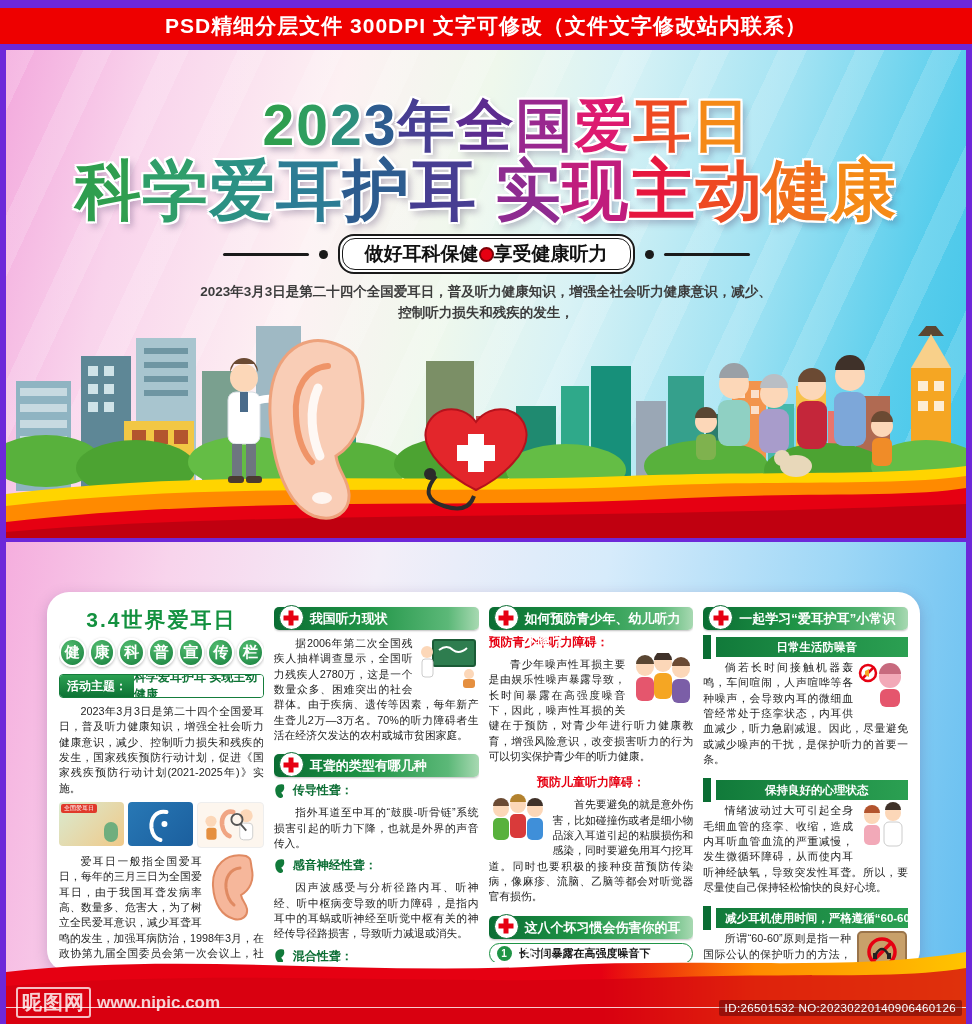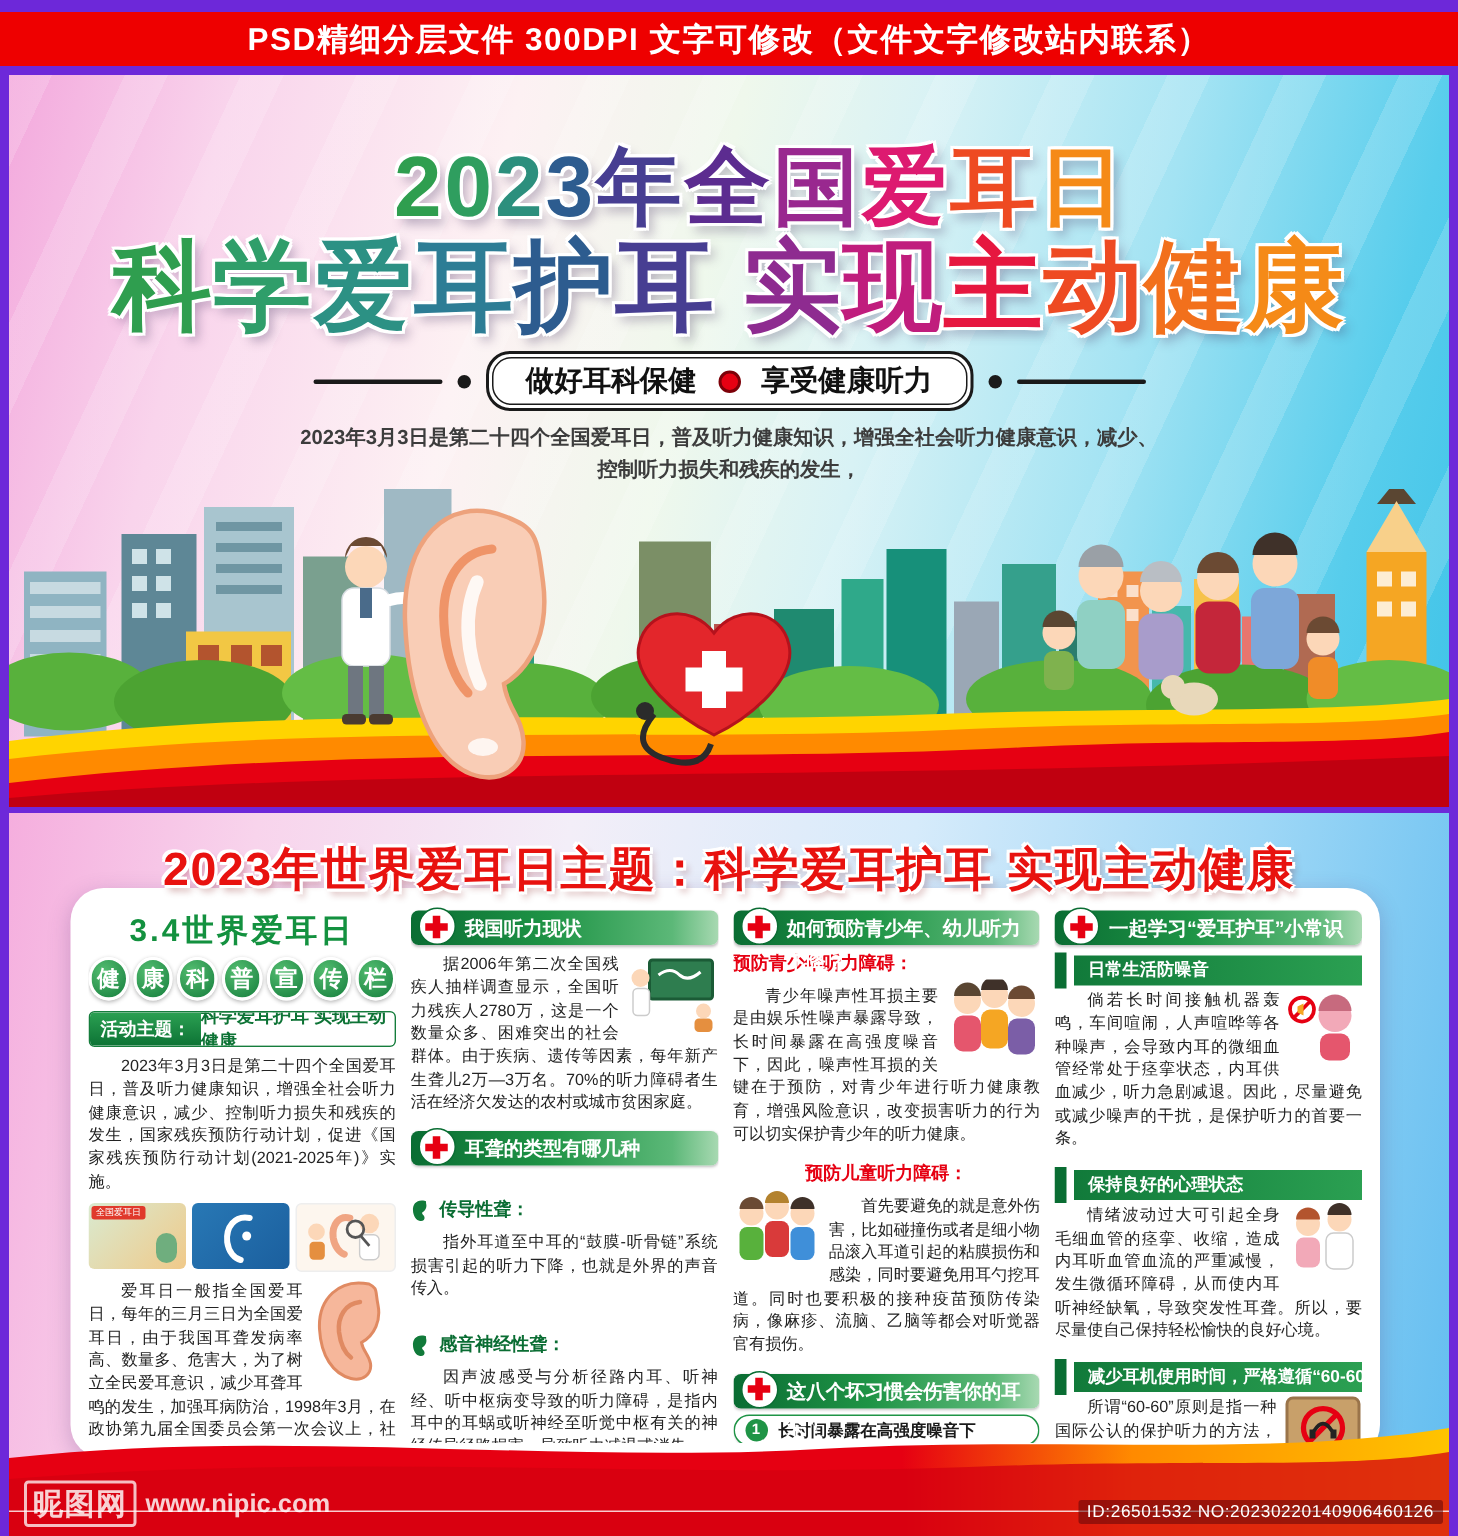--- a/index.html
+++ b/index.html
@@ -22,21 +22,21 @@
              2px 2px 0 #fff,-2px -2px 0 #fff,2px -2px 0 #fff,-2px 2px 0 #fff,4px 5px 7px rgba(60,40,90,.35);}
   .p1-title1{font-size:57px;font-weight:800;line-height:1.02;letter-spacing:2px;padding-left:42px;}
   .p1-title2{font-size:66px;font-weight:800;line-height:1.05;letter-spacing:1px;margin-top:2px;}
   .p1-title2 .sp{display:inline-block;width:18px;}
   .p1-slogan{margin-top:8px;font-size:27px;font-weight:800;color:#e60012;letter-spacing:2px;
     text-shadow:1.5px 0 0 #fff,-1.5px 0 0 #fff,0 1.5px 0 #fff,0 -1.5px 0 #fff,2px 3px 4px rgba(120,0,0,.25);}
   .capsule-row{margin-top:9px;display:flex;align-items:center;justify-content:center;gap:10px;}
   .cap-line{width:86px;height:3px;background:#1a1a1a;border-radius:2px;}
   .cap-dot{width:9px;height:9px;border-radius:50%;background:#1a1a1a;}
   .capsule{border:2px solid #1a1a1a;border-radius:16px;padding:2px;background:#fff;}
-  .capsule-in{border:1.5px solid #1a1a1a;border-radius:13px;padding:2px 22px;display:flex;align-items:center;gap:14px;
+  .capsule-in{border:1.5px solid #1a1a1a;border-radius:13px;padding:2px 22px;display:flex;align-items:center;
     font-family:"Liberation Serif","DejaVu Serif",serif;font-weight:bold;font-size:19px;color:#111;}
   .red-dot{width:11px;height:11px;border-radius:50%;background:#e60012;border:2px solid #7d0008;}
   .p1-desc{margin-top:8px;font-size:13.5px;color:#3c3c3c;line-height:1.5;font-weight:600;}
   .p1-art{position:absolute;left:0;bottom:0;width:100%;height:212px;z-index:2;}
 
   
   .poster2{position:absolute;left:6px;right:6px;top:542px;bottom:0;overflow:hidden;
     background:linear-gradient(100deg,#f5aede 0%,#f8d4ec 16%,#f3eef8 36%,#d6ebfb 58%,#9ed7f6 80%,#62bdf0 100%);}
   .p2-title{position:relative;text-align:center;margin-top:17px;font-size:31px;font-weight:800;color:#e8120f;
     letter-spacing:1px;z-index:4;
@@ -63,33 +63,33 @@
     border:2px solid #fff;box-shadow:0 1px 3px rgba(0,0,0,.3);color:#fff;font-weight:800;font-size:15px;
     display:flex;align-items:center;justify-content:center;}
   .theme-row{display:flex;margin-top:7px;height:22px;border:1.5px solid #157d3c;border-radius:4px;overflow:hidden;}
   .theme-label{background:linear-gradient(180deg,#2ba052,#0d7335);color:#fff;font-weight:bold;font-size:12px;
     display:flex;align-items:center;padding:0 7px;}
   .theme-value{flex:1;display:flex;align-items:center;justify-content:center;color:#0d7335;font-weight:800;font-size:12px;background:#fff;}
   .thumbs{display:flex;gap:4px;margin:5px 0 2px 0;}
   .thumb{height:44px;border-radius:4px;flex:1;position:relative;overflow:hidden;}
 
   
-  .type-h{display:flex;align-items:center;gap:6px;color:#0a6d33;font-weight:800;font-size:12px;margin-top:21px;}
+  .type-h{display:flex;align-items:center;gap:6px;color:#0a6d33;font-weight:800;font-size:12px;margin-top:5px;}
   .ear-ic{flex:0 0 auto;}
 
   
   .red-h{color:#e60012;font-weight:800;font-size:12px;margin-top:4px;}
   .habit{display:flex;align-items:center;border:1.5px solid #1f9446;border-radius:12px;background:#fff;
     padding:2px 7px;margin:4.5px 0;box-shadow:0 1px 1px rgba(0,0,0,.12);}
   .habit-n{width:15px;height:15px;border-radius:50%;background:#1f9446;color:#fff;font-size:10px;font-weight:bold;
     display:flex;align-items:center;justify-content:center;margin-right:7px;flex:0 0 auto;}
   .habit-t{font-size:11px;color:#1a1a1a;font-weight:700;white-space:nowrap;overflow:hidden;}
 
   
-  .tip-h{position:relative;margin:7px 0 3px 0;height:17px;}
+  .tip-h{position:relative;margin:7px 0 3px 0;height:17px;text-align:center;}
   .tip-h .notch{position:absolute;left:0;top:-2px;width:8px;height:24px;background:#0a6d33;}
   .tip-h .bar{position:absolute;left:13px;right:0;top:0;height:20px;background:linear-gradient(90deg,#117a3a,#2ba052);
     color:#fff;font-weight:bold;font-size:11.5px;line-height:20px;padding-left:9px;white-space:nowrap;overflow:hidden;}
   .tip-fig{float:right;margin:2px 0 2px 5px;}
 
   .flt-r{float:right;margin:2px 0 2px 6px;}
   .flt-l{float:left;margin:2px 6px 2px 0;}
   .clr{clear:both;}
 
   
@@ -267,21 +267,20 @@
         <circle cx="876" cy="100" r="11" fill="#fcd7b8"></circle>
           <path d="M865,96 a11,11 0 0 1 22,0 Z" fill="#6b4a33"></path>
         <rect x="866" y="112" width="20" height="28" rx="6" fill="#f08c28"></rect>
         <ellipse cx="790" cy="140" rx="16" ry="11" fill="#e8d8ba"></ellipse>
           <circle cx="776" cy="132" r="8" fill="#e8d8ba"></circle>
       </g>
     </svg>
   </div>
 
   <div class="poster2">
-    <div class="p2-title t-outline">2023年世界爱耳日主题：科学爱耳护耳 实现主动健康</div>
 
     <div class="p2-card">
 
       <div class="p2-col">
         <div class="brand1">3.4世界爱耳日</div>
         <div class="brand-circles">
           <span class="circ">健</span>
           <span class="circ">康</span>
           <span class="circ">科</span>
           <span class="circ">普</span>

